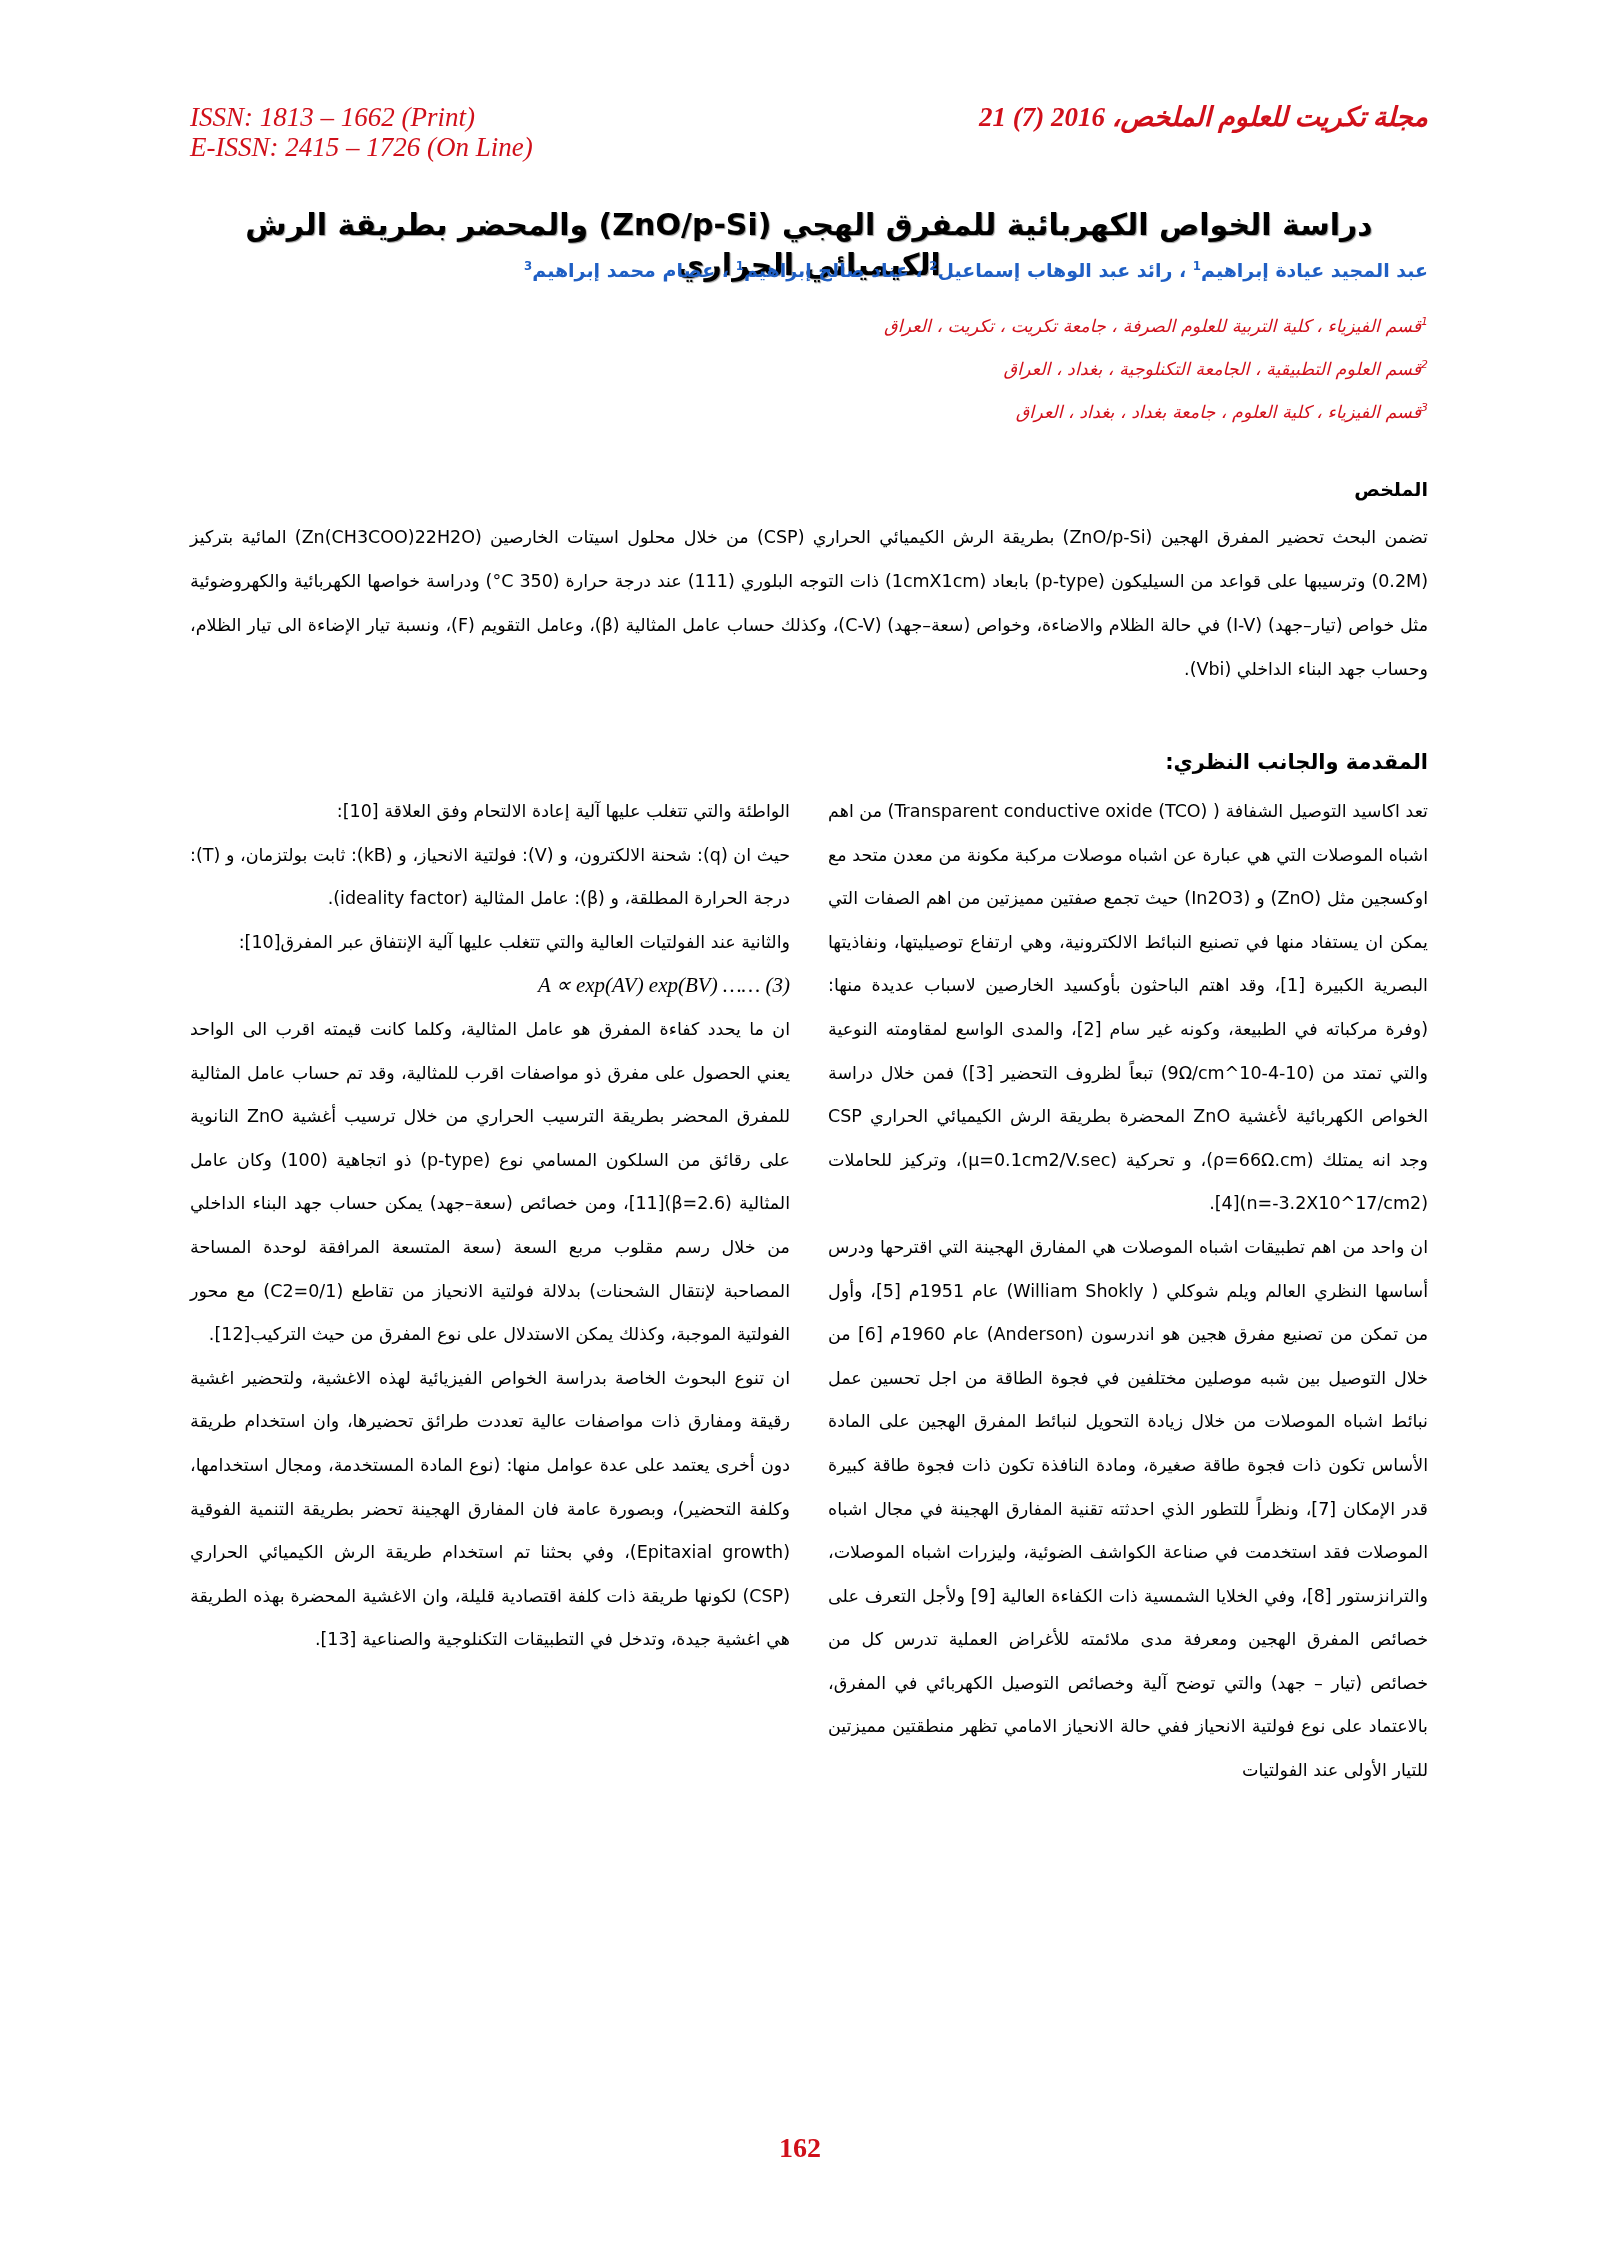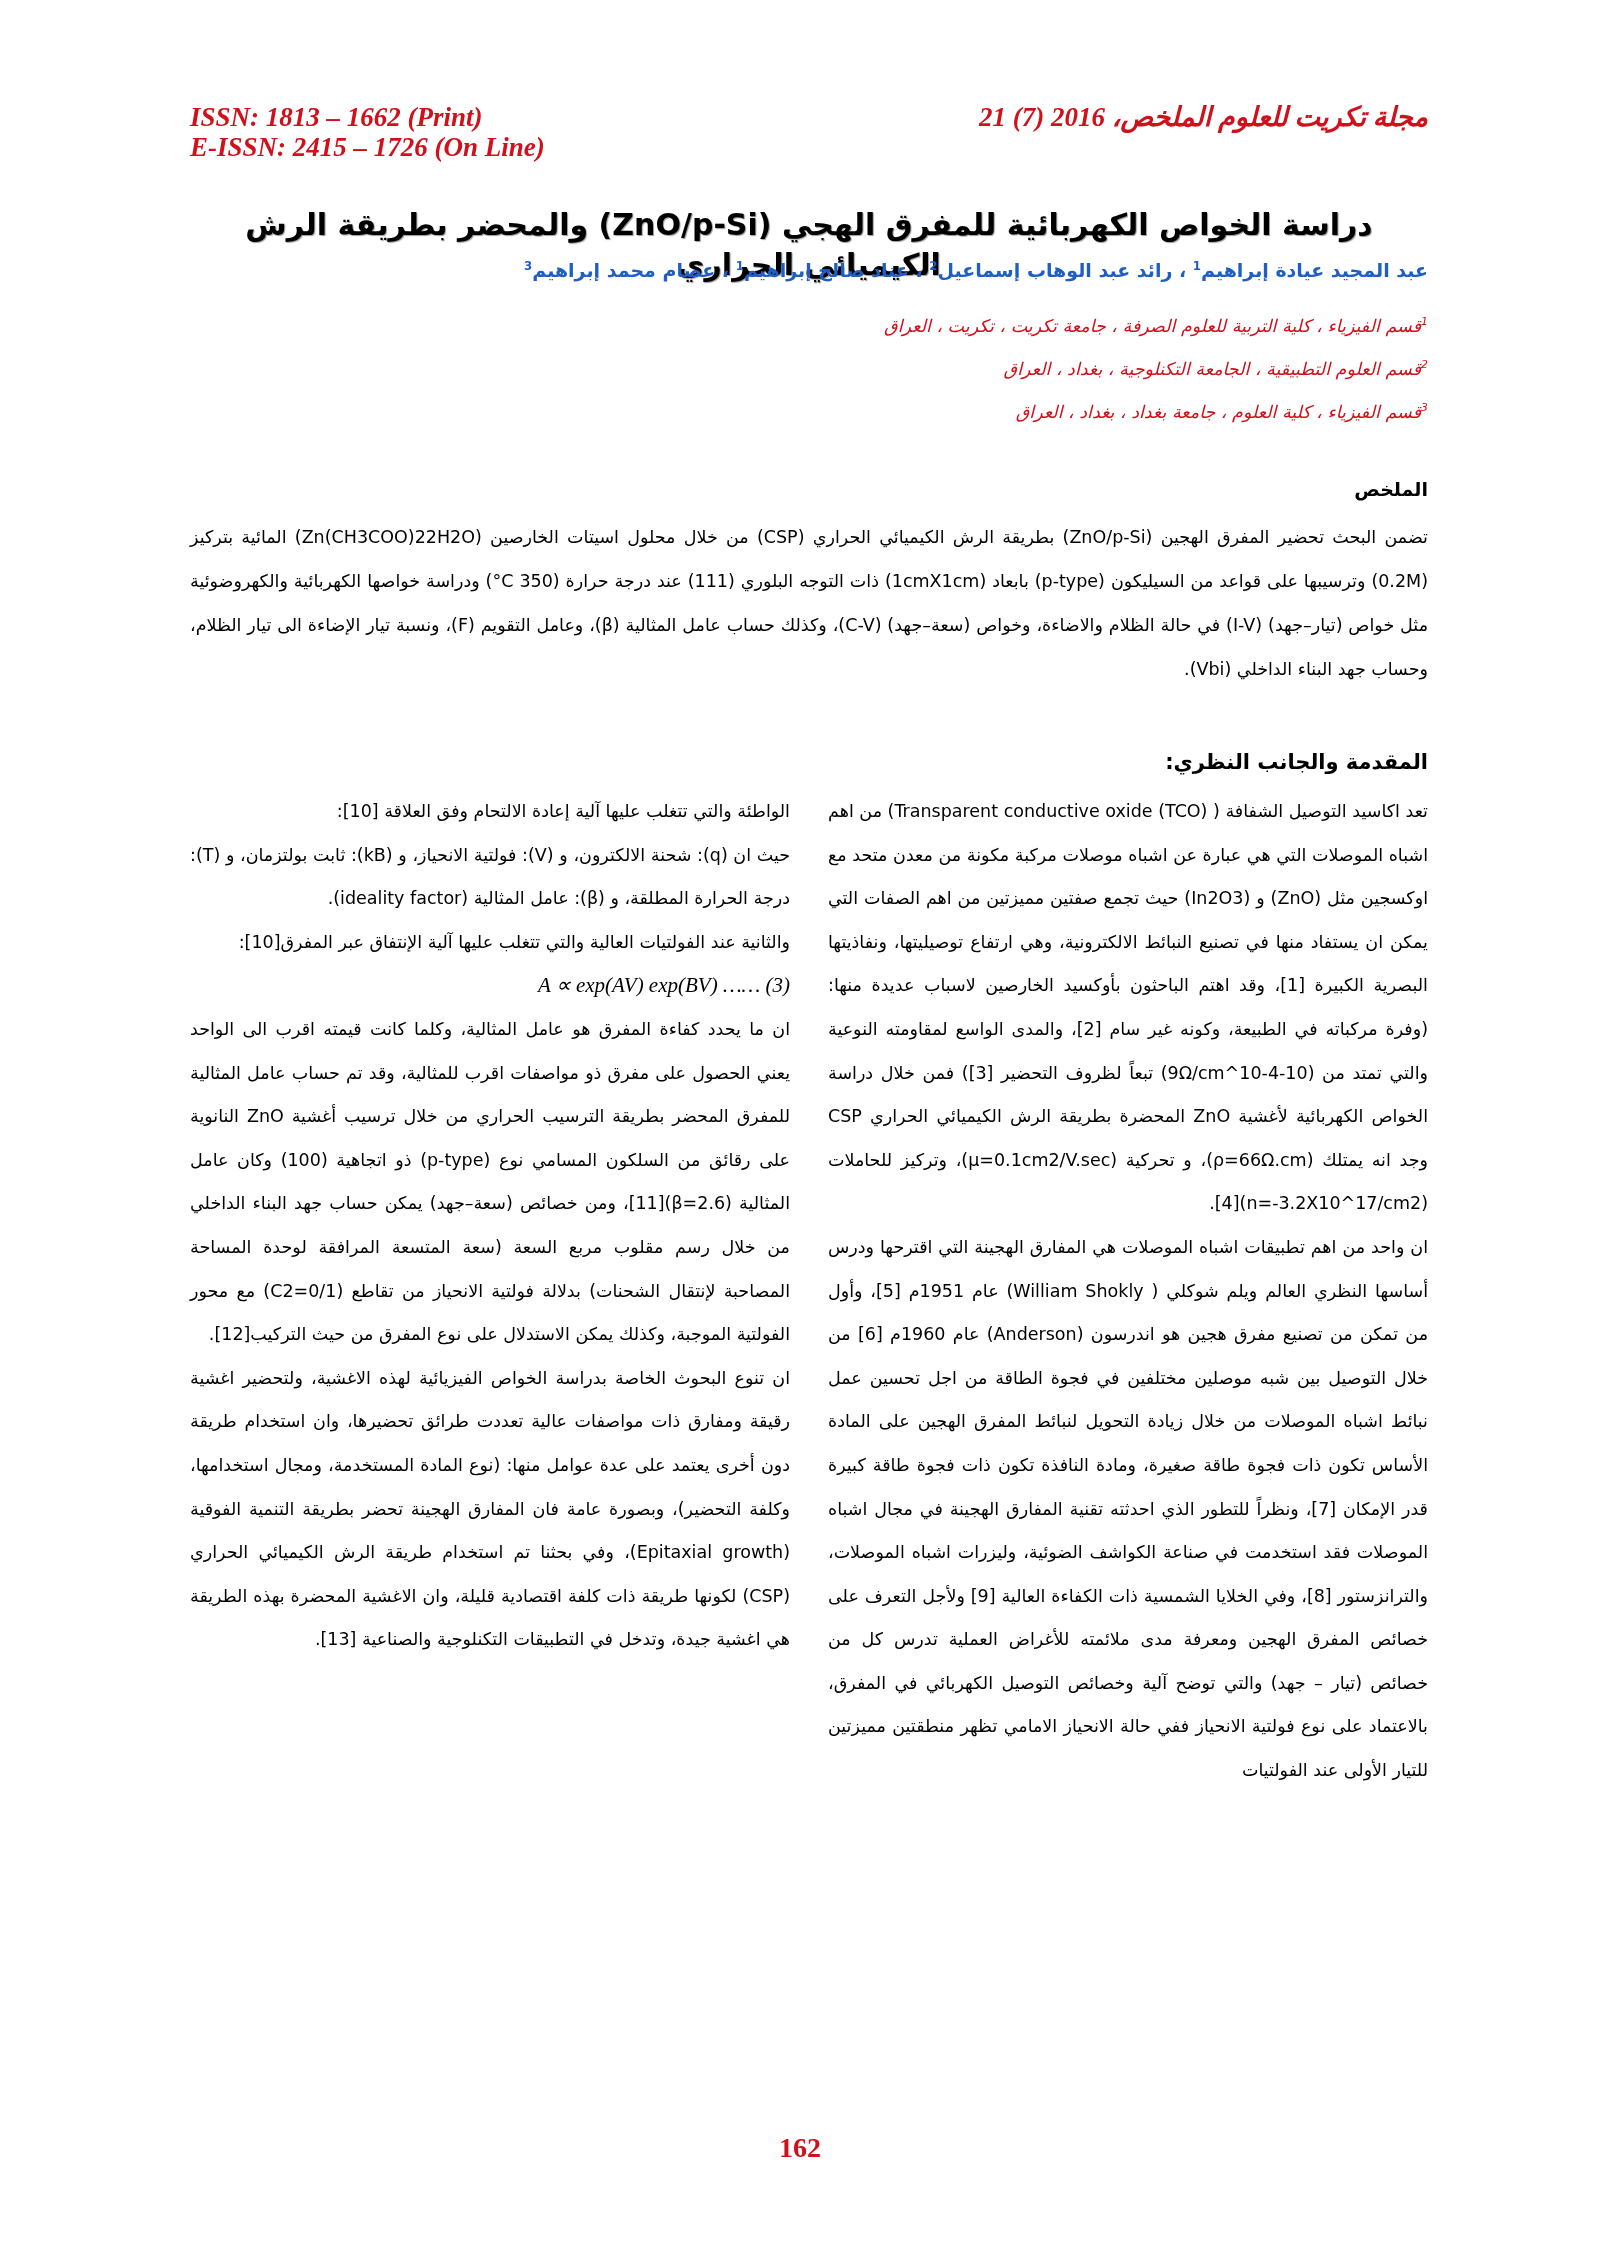--- a/index.html
+++ b/index.html
@@ -1,20 +1,20 @@
 <!DOCTYPE html>
 <html><head>
 <meta charset="utf-8">
 <style>
   html, body { margin: 0; padding: 0; background: #ffffff; }
   body { width: 1600px; height: 2263px; position: relative; overflow: hidden;
          font-family: "Liberation Serif", "DejaVu Serif", serif; color: #000; }
   .red { color: #d0101a; }
   #issn { position: absolute; left: 190px; top: 102px; font-family: "Liberation Serif", serif;
-          font-weight: bold; font-style: italic; font-size: 27px; line-height: 30px; }
+          font-weight: normal; font-style: italic; font-size: 27px; line-height: 30px; }
   #journal { position: absolute; right: 172px; top: 102px; direction: rtl; font-weight: bold;
              font-style: italic; font-size: 27px; line-height: 30px; }
   #title { position: absolute; left: 190px; right: 172px; top: 205px; direction: rtl; text-align: center;
            font-family: "DejaVu Sans", sans-serif; font-weight: bold; font-size: 30px; line-height: 40px;
            text-shadow: 1px 1px 1px #999; }
   #authors { position: absolute; left: 190px; right: 172px; top: 255px; direction: rtl; text-align: right;
              font-family: "DejaVu Sans", sans-serif; font-weight: bold; font-size: 19px; color: #1f5fc4; line-height: 30px; }
   #affils { position: absolute; right: 172px; top: 305px; direction: rtl; text-align: right;
             font-family: "DejaVu Sans", sans-serif; font-style: italic; font-size: 17.5px; line-height: 43px; }
   .sup { font-size: 0.62em; vertical-align: super; line-height: 0; }

